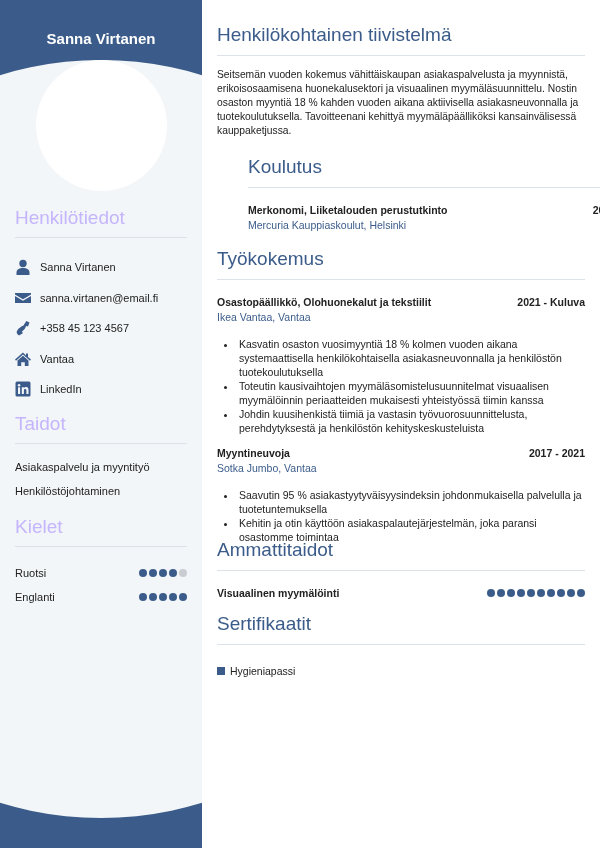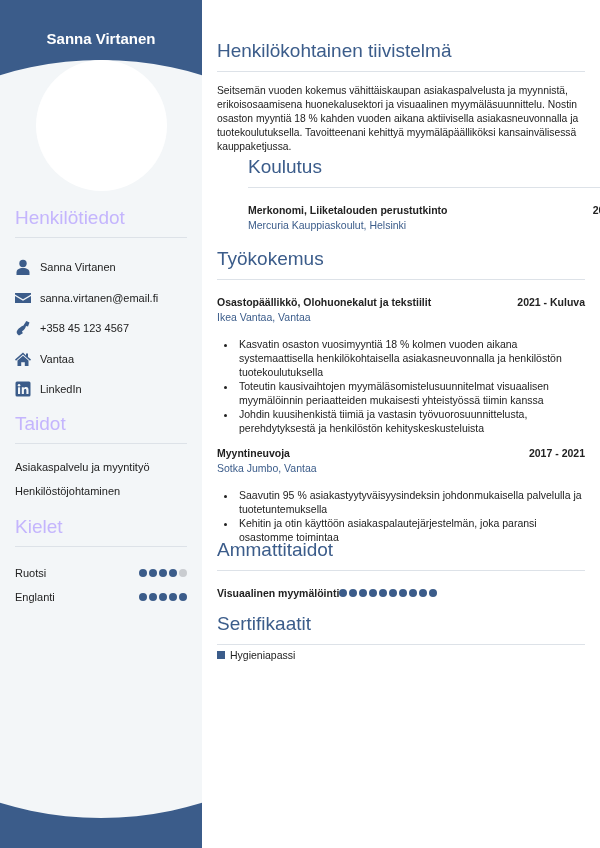--- a/index.html
+++ b/index.html
@@ -39,21 +39,21 @@
   .main { position: absolute; left: 217px; top: 0; width: 368px; }
   .sec-title {
     font-size: 19px; color: #3b5c8a; padding-bottom: 9px;
     border-bottom: 1px solid #dde2e8;
   }
   .summary { font-size: 10.3px; line-height: 14px; color: #222; margin-top: 12px; }
   .entry-head { display: flex; justify-content: space-between; font-size: 10.5px; font-weight: bold; gap: 36px; }
   .entry-sub { font-size: 10.5px; color: #3b5c8a; margin-top: 3px; }
   ul.bullets { margin-top: 14px; padding-left: 20px; font-size: 10.5px; line-height: 14px; list-style: disc; }
   ul.bullets li { padding-left: 2px; }
-  .pro-row { display: flex; align-items: center; font-size: 10.5px; font-weight: bold; }
+  .pro-row { display: flex; justify-content: space-between; align-items: center; font-size: 10.5px; font-weight: bold; }
   .pro-row .dots { gap: 2px; }
   .pro-row .dot { width: 8px; height: 8px; }
   .cert { display: flex; align-items: center; font-size: 10.5px; }
   .cert .sq { width: 8px; height: 8px; background: #3b5c8a; margin-right: 5px; }
 </style>
 </head>
 <body>
 
 <aside class="sidebar">
   <div class="sidebar-bg"></div>
@@ -135,21 +135,21 @@
           <span class="dot"></span>
           <span class="dot"></span>
           <span class="dot"></span>
           <span class="dot"></span>
         </span>
     </div>
   </div>
 </aside>
 
 <main class="main">
-  <section style="position:absolute; top:40px; width:368px;">
+  <section style="position:absolute; top:24px; width:368px;">
     <div class="sec-title">Henkilökohtainen tiivistelmä</div>
     <p class="summary">Seitsemän vuoden kokemus vähittäiskaupan asiakaspalvelusta ja myynnistä, erikoisosaamisena huonekalusektori ja visuaalinen myymäläsuunnittelu. Nostin osaston myyntiä 18 % kahden vuoden aikana aktiivisella asiakasneuvonnalla ja tuotekoulutuksella. Tavoitteenani kehittyä myymäläpäälliköksi kansainvälisessä kauppaketjussa.</p>
   </section>
 
   <section style="position:absolute; top:156px; width:368px;margin-left:31px;">
     <div class="sec-title">Koulutus</div>
     <div style="margin-top:16px;">
       <div class="entry-head">
         <span>Merkonomi, Liiketalouden perustutkinto</span>
         <span>2017</span>
@@ -199,18 +199,18 @@
           <span class="dot"></span>
           <span class="dot"></span>
           <span class="dot"></span>
           <span class="dot"></span>
         </span>
     </div>
   </section>
 
   <section style="position:absolute; top:613px; width:368px;">
     <div class="sec-title">Sertifikaatit</div>
-    <div class="cert" style="margin-top:4px;">
+    <div class="cert" style="margin-top:20px;">
       <span class="sq"></span>
       <span>Hygieniapassi</span>
     </div>
   </section>
 </main>
 
 </body></html>

